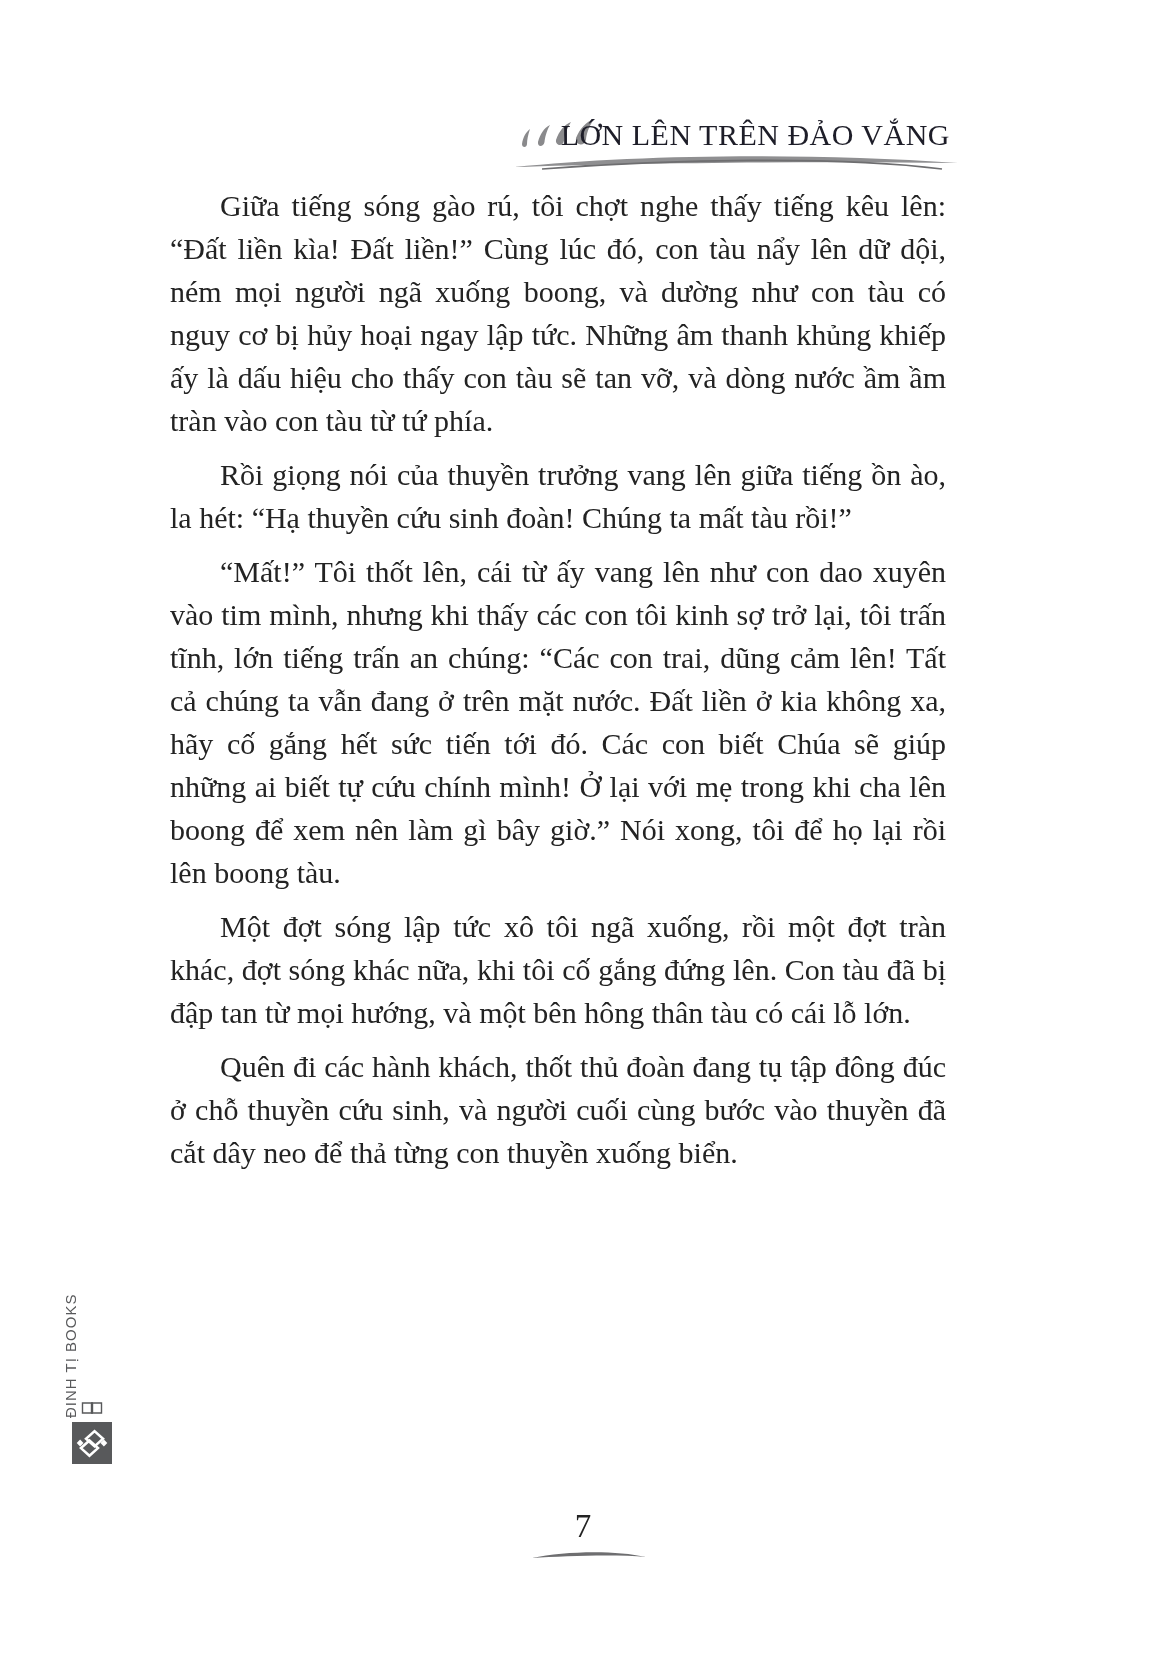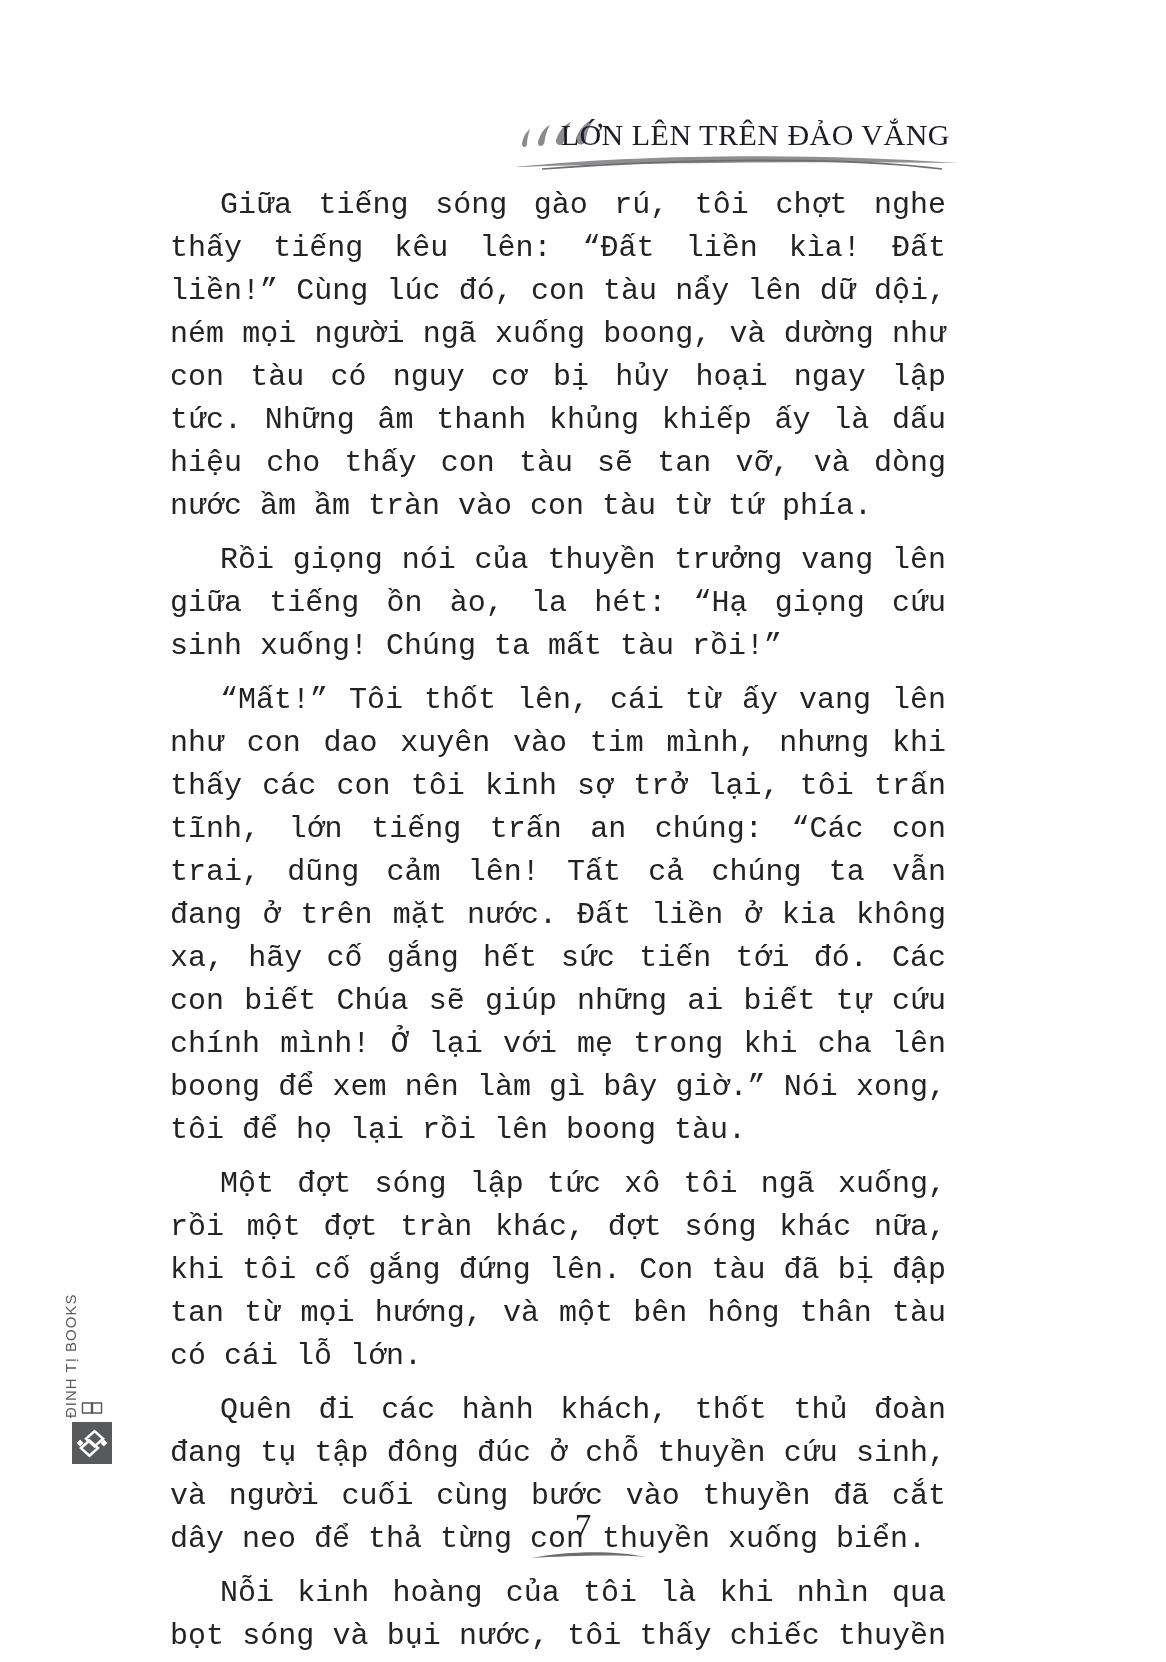--- a/index.html
+++ b/index.html
@@ -32,21 +32,20 @@
     left:170px;top:184px;
     width:776px;
   }
   .body-text p{
     margin:0 0 11px 0;
     font-size:30px;
     line-height:43px;
     text-align:justify;
     text-indent:50px;
     color:#232323;
-    font-family:Liberation Mono, monospace;
   }
 
   
   .publisher{
     position:absolute;
     left:62px;top:1300px;
     height:118px;width:30px;
     writing-mode:vertical-rl;
     transform:rotate(180deg);
     font-family:"Liberation Sans","DejaVu Sans",sans-serif;
@@ -91,25 +90,24 @@
     </svg>
     <h1 class="running-title">LỚN LÊN TRÊN ĐẢO VẮNG</h1>
     <svg class="header-swoosh" viewBox="0 0 448 26" aria-hidden="true">
       <path fill="#8f8f91" d="M2 17 C120 5 290 2 446 13 C300 11 120 13 2 17 Z"></path>
       <path fill="none" stroke="#6e6e70" stroke-width="1.6" d="M30 19 C160 9 330 6 430 19"></path>
     </svg>
   </header>
 
   <main class="body-text">
     <p>Giữa tiếng sóng gào rú, tôi chợt nghe thấy tiếng kêu lên: “Đất liền kìa! Đất liền!” Cùng lúc đó, con tàu nẩy lên dữ dội, ném mọi người ngã xuống boong, và dường như con tàu có nguy cơ bị hủy hoại ngay lập tức. Những âm thanh khủng khiếp ấy là dấu hiệu cho thấy con tàu sẽ tan vỡ, và dòng nước ầm ầm tràn vào con tàu từ tứ phía.</p>
-    <p>Rồi giọng nói của thuyền trưởng vang lên giữa tiếng ồn ào, la hét: “Hạ giọng cứu sinh xuống! Chúng ta mất tàu rồi!”</p>
+    <p>Rồi giọng nói của thuyền trưởng vang lên giữa tiếng ồn ào, la hét: “Hạ thuyền cứu sinh đoàn! Chúng ta mất tàu rồi!”</p>
     <p>“Mất!” Tôi thốt lên, cái từ ấy vang lên như con dao xuyên vào tim mình, nhưng khi thấy các con tôi kinh sợ trở lại, tôi trấn tĩnh, lớn tiếng trấn an chúng: “Các con trai, dũng cảm lên! Tất cả chúng ta vẫn đang ở trên mặt nước. Đất liền ở kia không xa, hãy cố gắng hết sức tiến tới đó. Các con biết Chúa sẽ giúp những ai biết tự cứu chính mình! Ở lại với mẹ trong khi cha lên boong để xem nên làm gì bây giờ.” Nói xong, tôi để họ lại rồi lên boong tàu.</p>
     <p>Một đợt sóng lập tức xô tôi ngã xuống, rồi một đợt tràn khác, đợt sóng khác nữa, khi tôi cố gắng đứng lên. Con tàu đã bị đập tan từ mọi hướng, và một bên hông thân tàu có cái lỗ lớn.</p>
     <p>Quên đi các hành khách, thốt thủ đoàn đang tụ tập đông đúc ở chỗ thuyền cứu sinh, và người cuối cùng bước vào thuyền đã cắt dây neo để thả từng con thuyền xuống biển.</p>
-    <p>Nỗi kinh hoàng của tôi là khi nhìn qua bọt sóng và bụi nước, tôi thấy chiếc thuyền cuối cùng rời khỏi con</p>
   </main>
 
   <aside>
     <div class="publisher">ĐINH TỊ BOOKS</div>
     <svg class="book-glyph" viewBox="0 0 22 14" aria-hidden="true">
       <g fill="none" stroke="#58595b" stroke-width="1.4">
         <path d="M1.5 2 H10.5 V12 H1.5 Z"></path>
         <path d="M11.5 2 H20.5 V12 H11.5 Z"></path>
         <path d="M11 1 V13"></path>
       </g>

